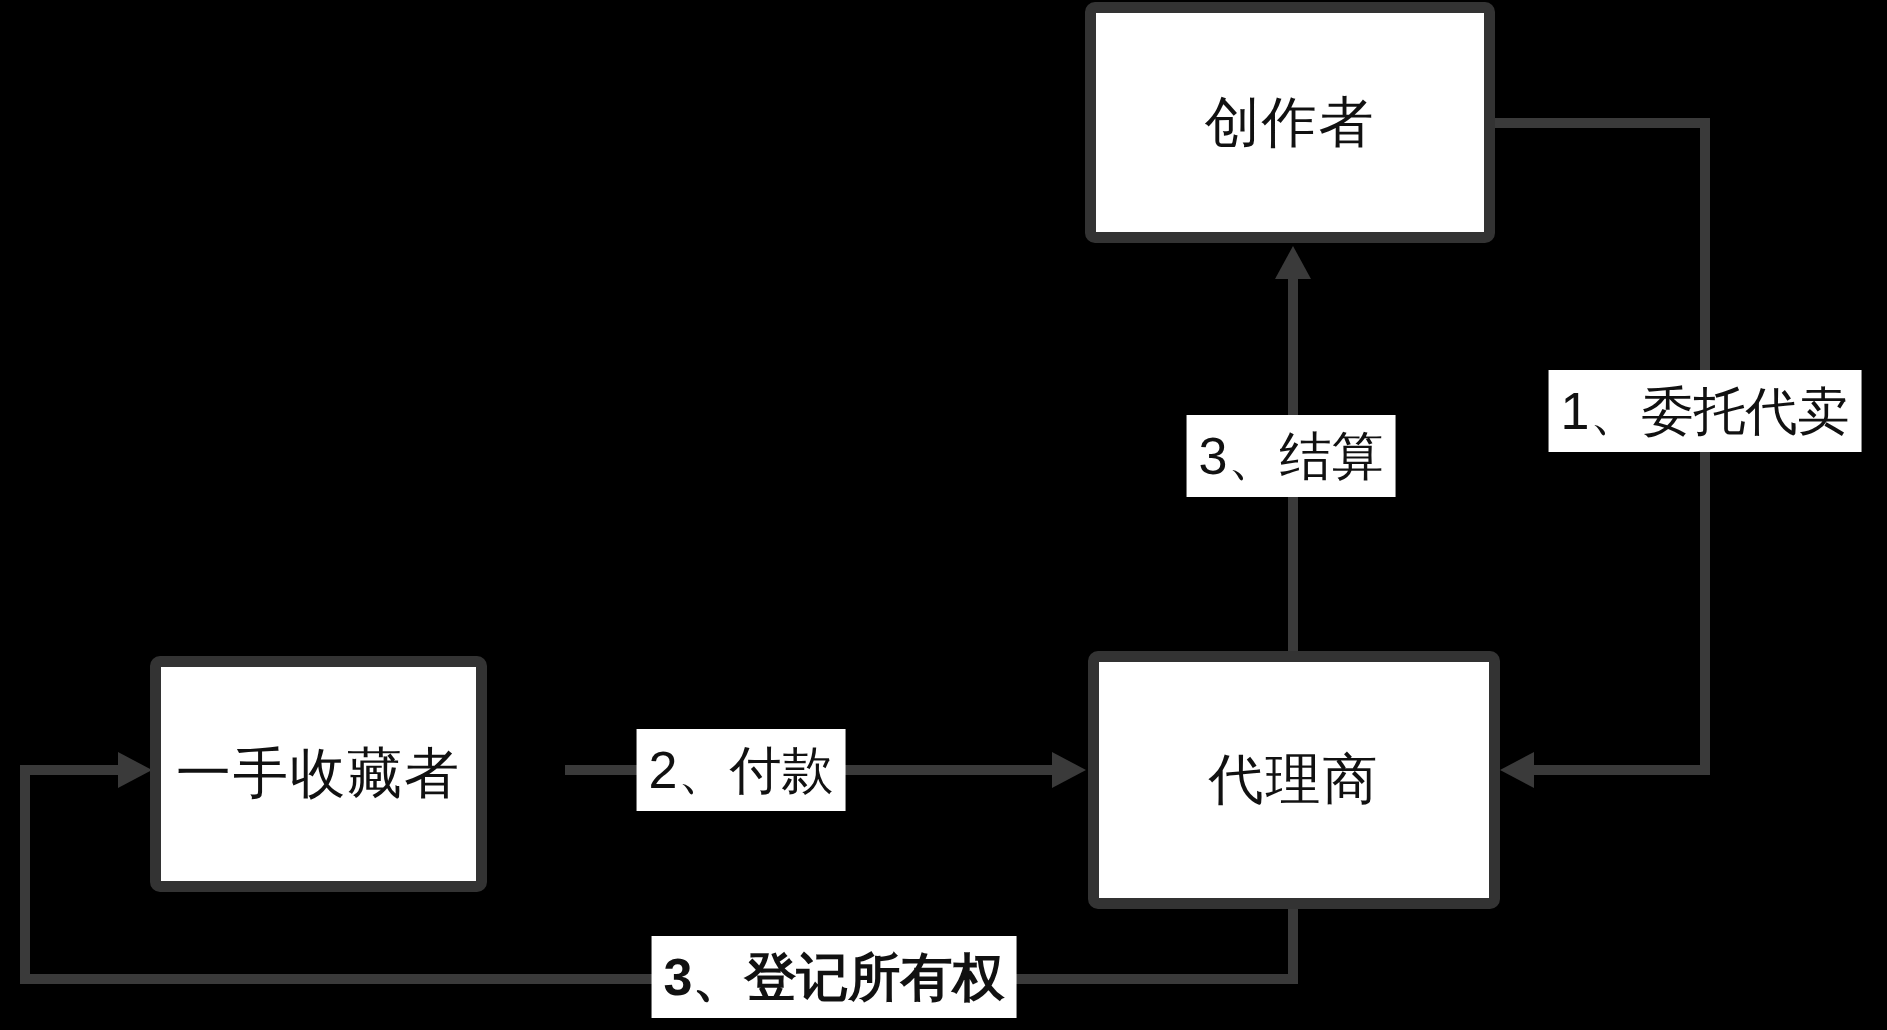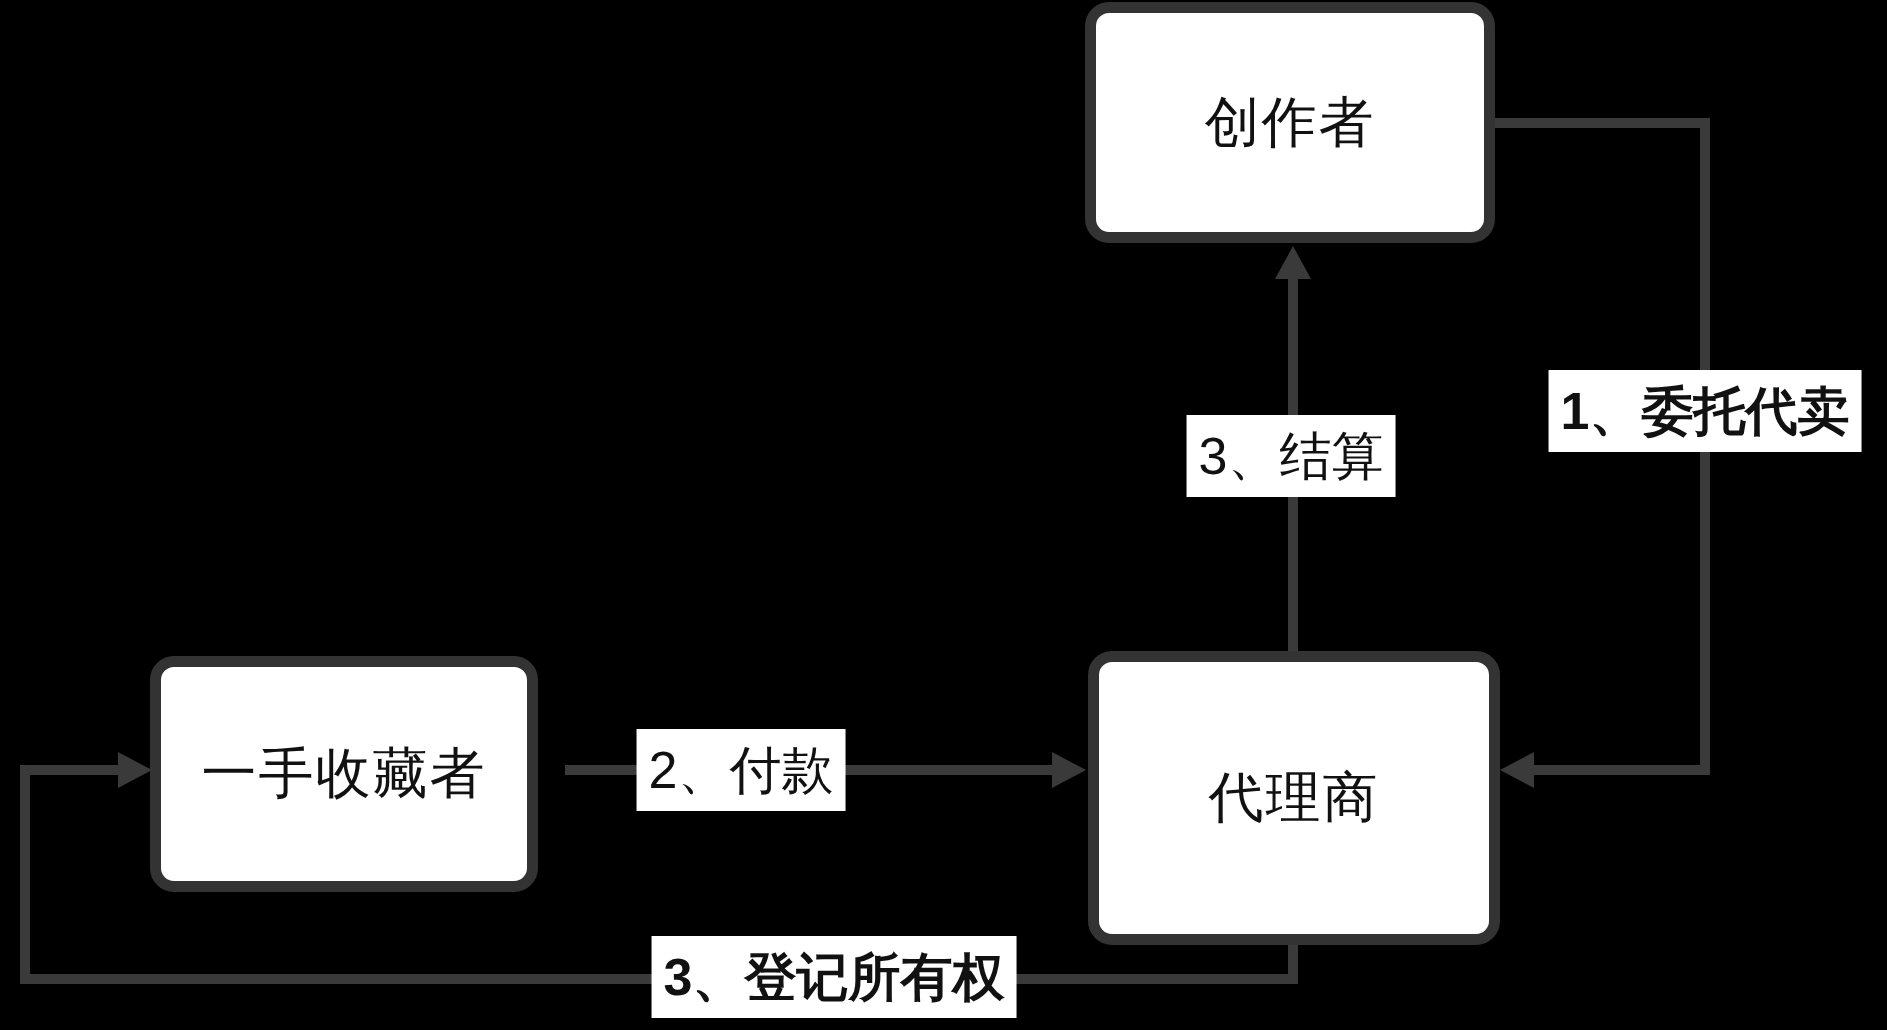--- a/index.html
+++ b/index.html
@@ -13,21 +13,21 @@
     height: 1030px;
     background: #000000;
     overflow: hidden;
     font-family: "Liberation Sans", sans-serif;
   }
   .node {
     position: absolute;
     box-sizing: border-box;
     background: #ffffff;
     border: 11px solid #333333;
-    border-radius: 24px;
+    border-radius: 10px;
     display: flex;
     align-items: center;
     justify-content: center;
     z-index: 3;
   }
   .node span {
     font-size: 55px;
     color: #111111;
     letter-spacing: 2px;
     white-space: nowrap;
@@ -72,42 +72,42 @@
 </style>
 </head>
 <body>
 
 <div class="canvas">
 
   <div class="line" style="left:1495px; top:118px; width:215px; height:10px;"></div>
   <div class="line" style="left:1700px; top:118px; width:10px; height:657px;"></div>
   <div class="line" style="left:1532px; top:765px; width:178px; height:10px;"></div>
   <div class="arrow arrow-left" style="left:1500px; top:752px;"></div>
-  <div class="edge-label" style="left:1705px; top:411px;font-weight:bold;">1、委托代卖</div>
+  <div class="edge-label" style="left:1705px; top:411px;">1、委托代卖</div>
 
   <div class="line" style="left:565px; top:765px; width:492px; height:10px;"></div>
   <div class="arrow arrow-right" style="left:1052px; top:752px;"></div>
   <div class="edge-label" style="left:741px; top:770px;">2、付款</div>
 
   <div class="line" style="left:1288px; top:276px; width:10px; height:375px;"></div>
   <div class="arrow arrow-up" style="left:1275px; top:246px;"></div>
   <div class="edge-label" style="left:1291px; top:456px;text-align:right;">3、结算</div>
 
   <div class="line" style="left:1288px; top:891px; width:10px; height:93px;"></div>
   <div class="line" style="left:20px; top:974px; width:1278px; height:10px;"></div>
   <div class="line" style="left:20px; top:765px; width:10px; height:219px;"></div>
   <div class="line" style="left:20px; top:765px; width:100px; height:10px;"></div>
   <div class="arrow arrow-right" style="left:118px; top:752px;"></div>
   <div class="edge-label" style="left:834px; top:977px;font-weight:bold;">3、登记所有权</div>
 
   <div class="node" style="left:1085px; top:2px; width:410px; height:241px;">
     <span>创作者</span>
   </div>
 
-  <div class="node" style="left:1088px; top:651px; width:412px; height:294px;">
+  <div class="node" style="left:1088px; top:651px; width:412px; height:258px;">
     <span>代理商</span>
   </div>
 
-  <div class="node" style="left:150px; top:656px; width:388px; height:236px;">
+  <div class="node" style="left:150px; top:656px; width:337px; height:236px;">
     <span>一手收藏者</span>
   </div>
 
 </div>
 
 </body></html>

